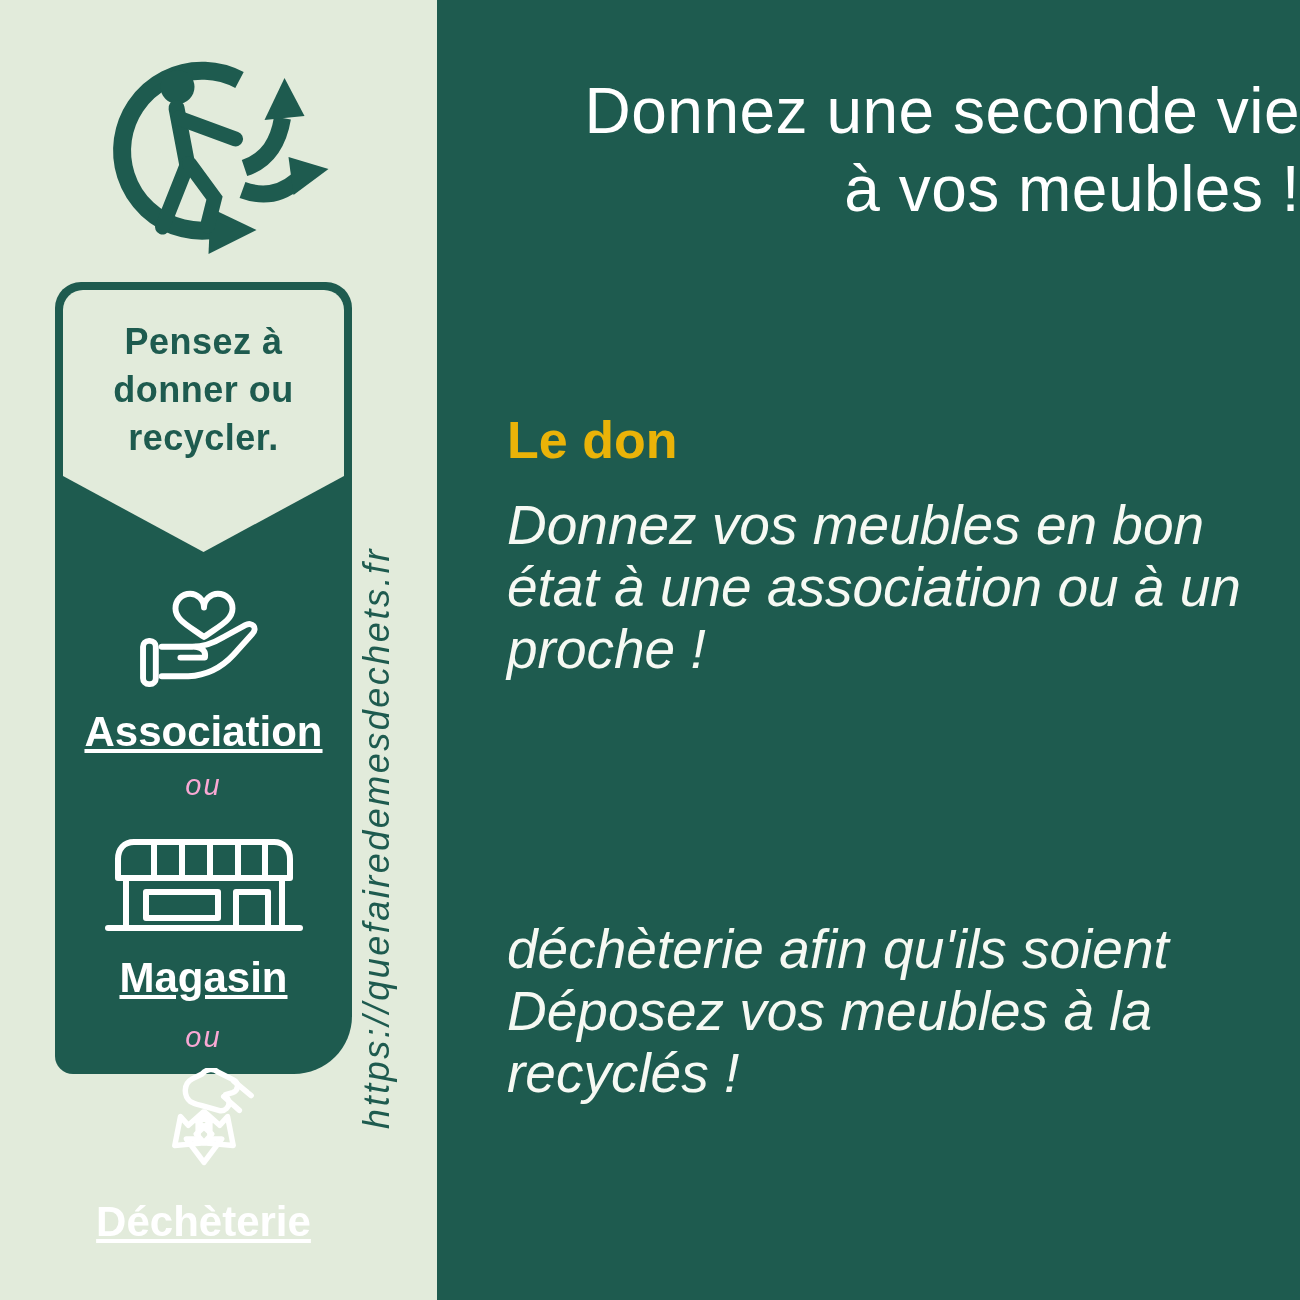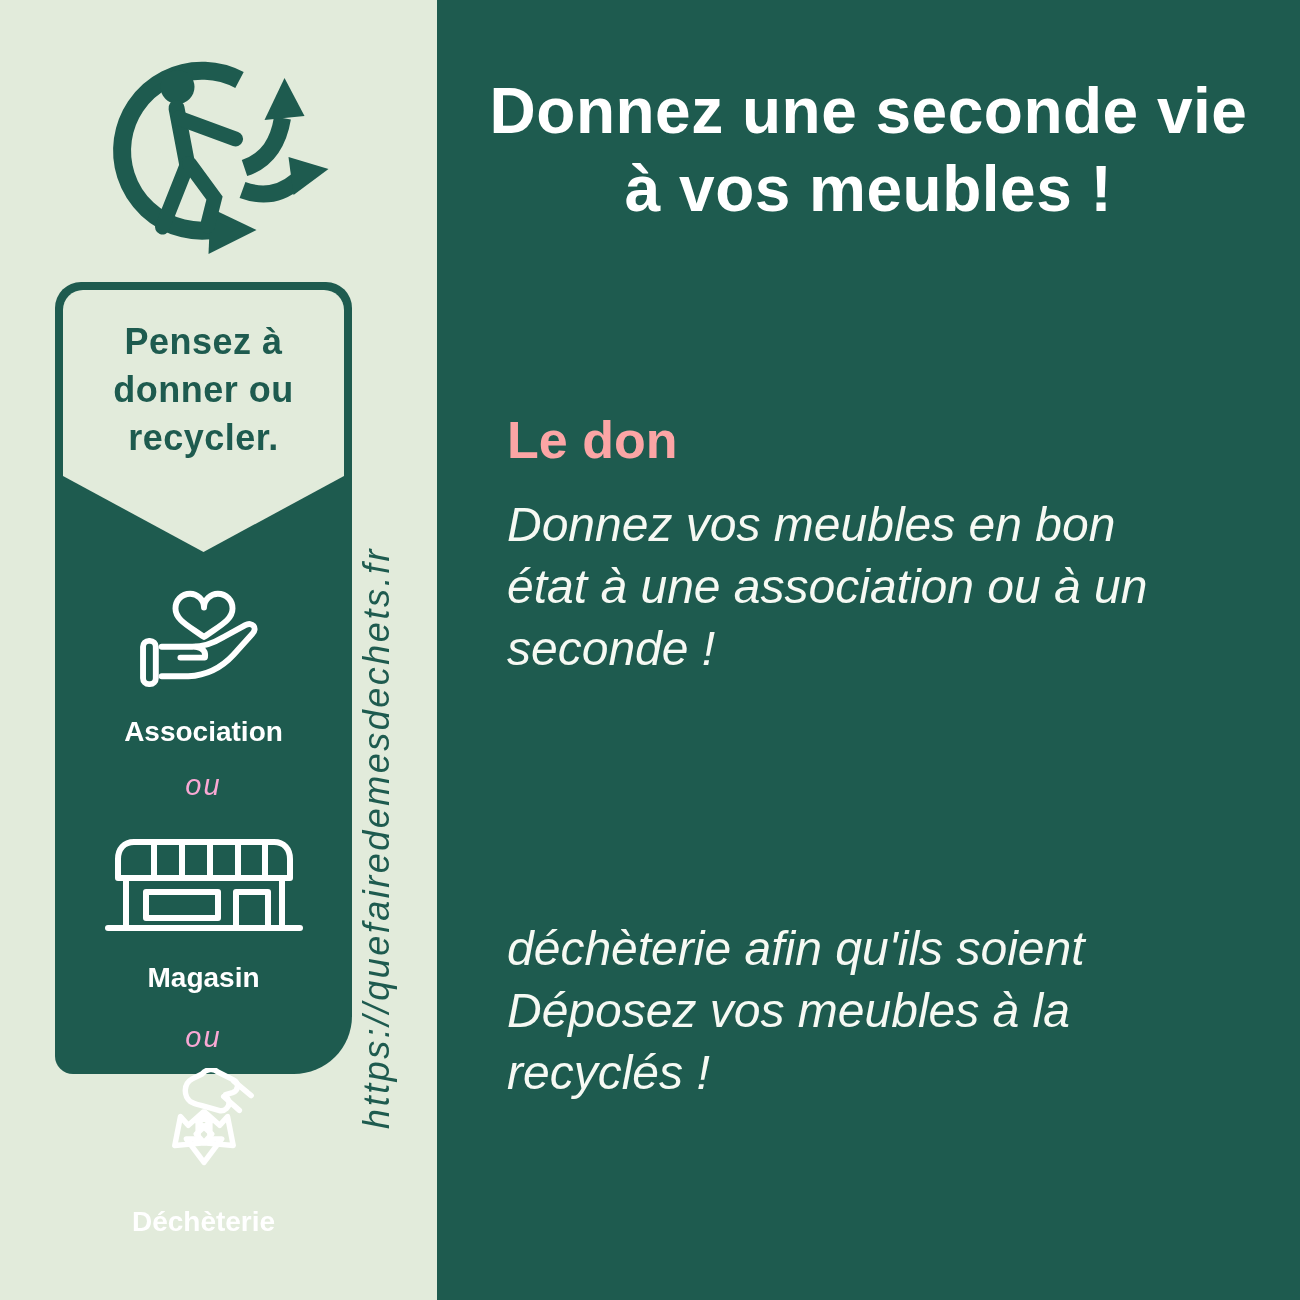--- a/index.html
+++ b/index.html
@@ -25,51 +25,51 @@
   .banner-text{
     padding-top:28px;text-align:center;color:#1E5B4F;
     font-weight:bold;font-size:36px;line-height:48px;letter-spacing:.5px;
   }
   .opt-icon{position:absolute;left:50%;transform:translateX(-50%);}
   .icon-assoc{top:294px;}
   .icon-store{top:552px;}
   .icon-dech{top:786px;}
   .opt-label{
     position:absolute;left:0;width:100%;text-align:center;color:#FFFFFF;
-    font-weight:bold;font-size:28px;line-height:44px;
+    font-weight:bold;font-size:42px;line-height:44px;text-decoration:underline;
   }
   .lbl-assoc{top:428px;}
   .lbl-store{top:674px;}
   .lbl-dech{top:918px;}
   .or-label{
     position:absolute;left:0;width:100%;text-align:center;color:#f9a8d4;
     font-style:italic;font-size:29px;line-height:34px;letter-spacing:2px;
   }
   .or-1{top:486px;}
   .or-2{top:738px;}
   
   .url{
     position:absolute;left:377px;top:838px;
     transform:translate(-50%,-50%) rotate(-90deg);
     white-space:nowrap;color:#1E5B4F;font-style:italic;
     font-size:36px;letter-spacing:2.5px;
   }
   
   .main-panel{position:absolute;left:437px;top:0;width:863px;height:1300px;background:#1E5B4F;}
   .title{
-    position:absolute;top:72px;left:0;width:100%;text-align:center;
-    color:#FFFFFF;font-weight:bold;font-size:64px;line-height:78px;letter-spacing:.5px;
+    position:absolute;top:72px;left:0;width:100%;text-align:right;
+    color:#FFFFFF;font-weight:normal;font-size:64px;line-height:78px;letter-spacing:.5px;
   }
-  .section{position:absolute;left:70px;right:50px;color:#fca5a5;}
+  .section{position:absolute;left:70px;right:50px;color:#eab308;}
   .sec-heading{font-weight:bold;font-size:52px;line-height:60px;}
   .sec-don-h{top:410px;}
   .sec-don-b{top:494px;}
   .sec-rec-h{top:833px;}
   .sec-rec-b{top:918px;}
-  .sec-body{font-style:italic;font-size:48px;line-height:62px;color:#F6F9F3;}
+  .sec-body{font-style:italic;font-size:55px;line-height:62px;color:#F6F9F3;}
   svg{display:block;}
 </style>
 </head>
 <body>
 
 <div class="canvas">
 
   <div class="left-panel">
 
     <svg class="triman" width="255" height="220" viewBox="0 0 250 220">
@@ -155,21 +155,21 @@
 
     <div class="title">
       <div>Donnez une seconde vie</div>
       <div>à vos meubles !</div>
     </div>
 
     <div class="section sec-heading sec-don-h">Le don</div>
     <div class="section sec-body sec-don-b">
       <div>Donnez vos meubles en bon</div>
       <div>état à une association ou à un</div>
-      <div>seconde !</div>
+      <div>proche !</div>
     </div>
 
     <div class="section sec-body sec-rec-b">
       <div>déchèterie afin qu'ils soient</div>
       <div>Déposez vos meubles à la</div>
       <div>recyclés !</div>
     </div>
   </div>
 </div>
 

